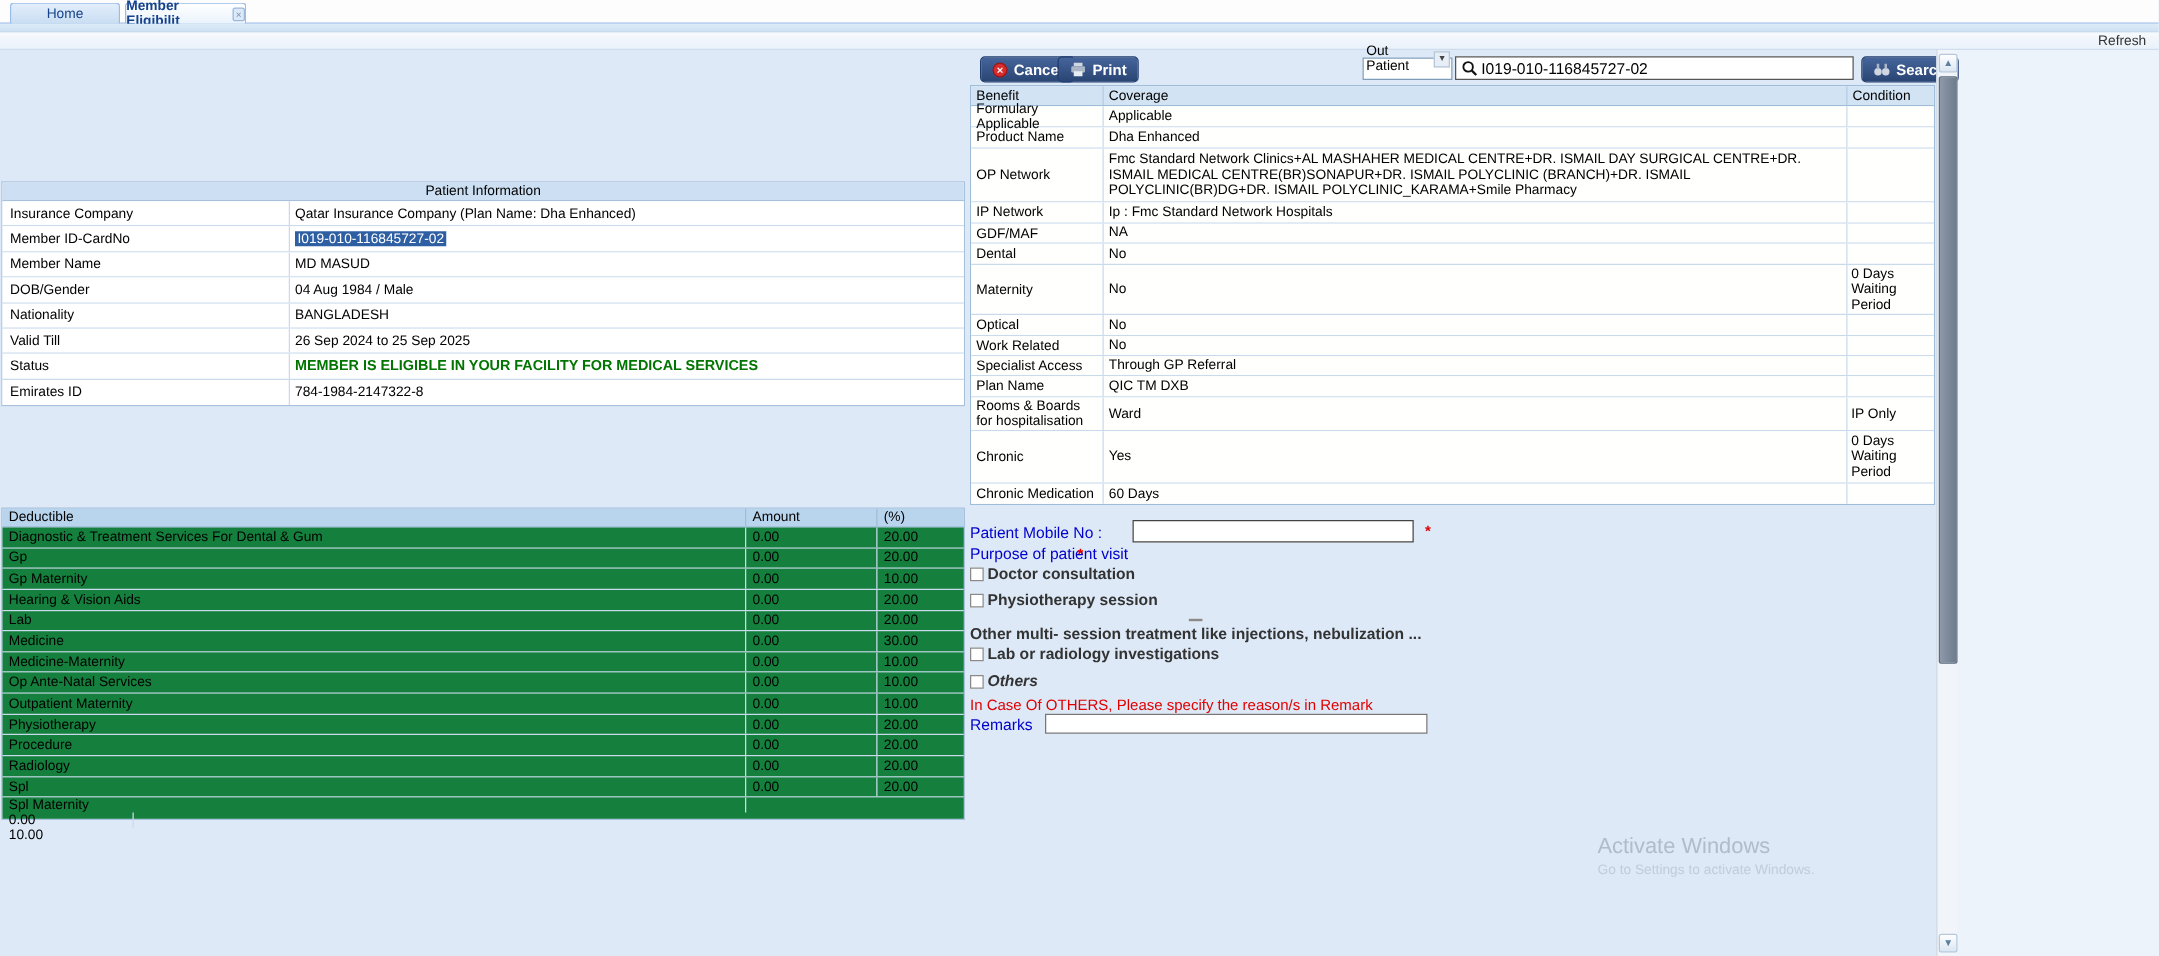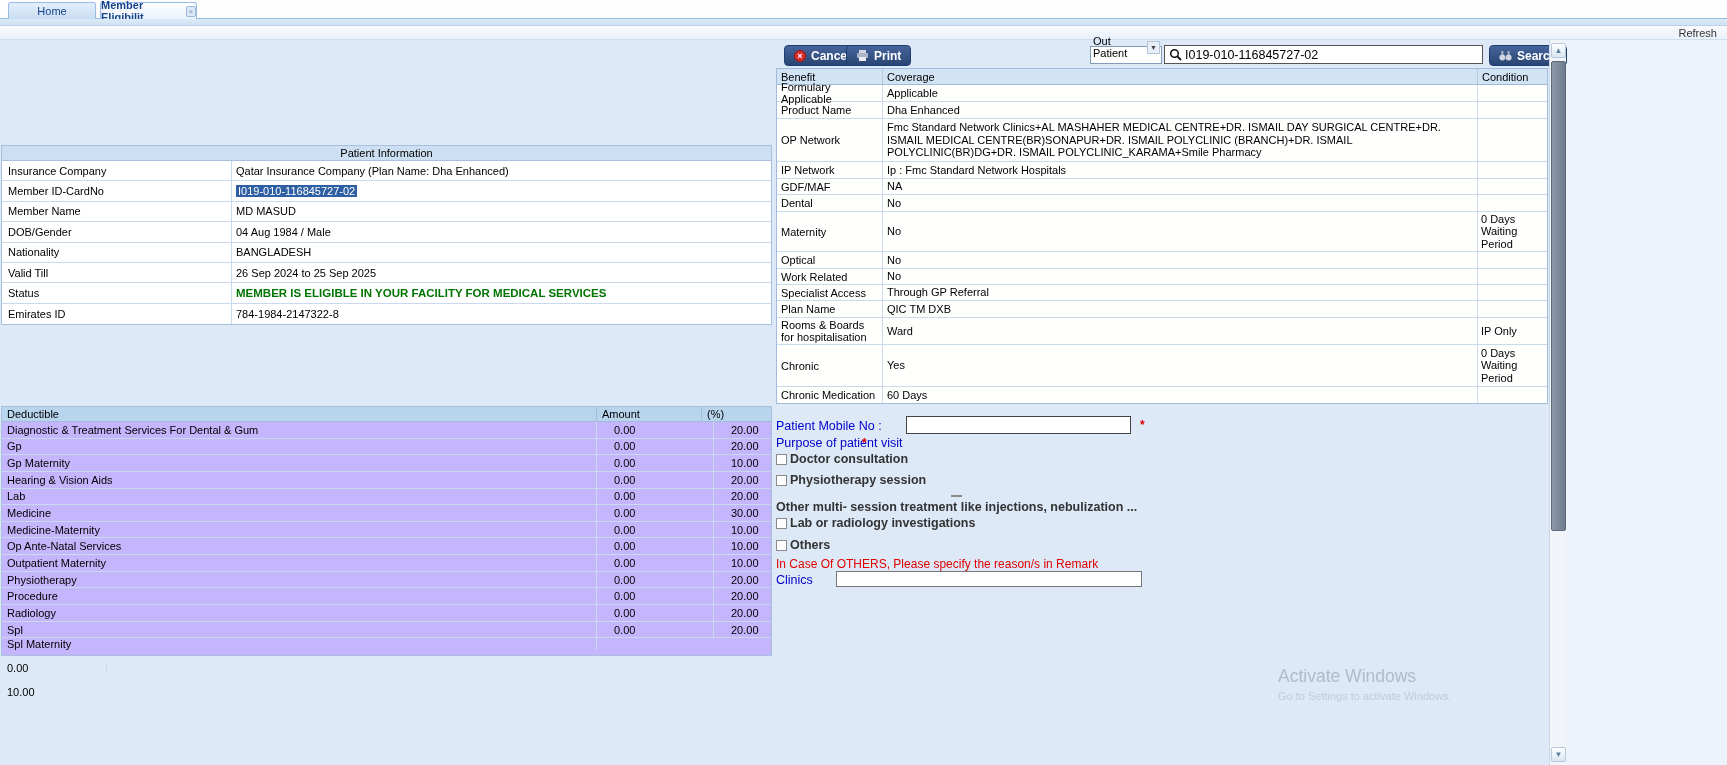--- a/index.html
+++ b/index.html
@@ -39,21 +39,21 @@
   .highlight{background:#2e5fa3;color:#fff;padding:0 2px;}
   .status-green{color:#017401;font-weight:bold;font-size:11.5px;}
 
   
   .dt-table{position:absolute;left:1px;top:406px;width:771px;border:1px solid #a7c1dd;}
   .dt-head{display:flex;height:15px;background:#b9d5ee;border-bottom:1px solid #9fbcd8;font-size:11px;}
   .dt-h{display:flex;align-items:center;padding-left:5px;}
   .dt-h0{width:595px;border-right:1px solid #9fbcd8;}
   .dt-h1{width:105px;border-right:1px solid #9fbcd8;}
   .dt-h2{flex:1;}
-  .dt-row{display:flex;height:16.65px;background:#c4b5fd;border-bottom:1px solid #c9daed;font-size:11px;gap:12px;}
+  .dt-row{display:flex;height:16.65px;background:#15803d;border-bottom:1px solid #c9daed;font-size:11px;}
   .dt-row:last-child{border-bottom:none;flex-direction:column;}
   .dt-c{display:flex;align-items:center;padding-left:5px;}
   .dt-c0{width:595px;border-right:1px solid #c9daed;}
   .dt-c1{width:105px;border-right:1px solid #c9daed;}
   .dt-c2{flex:1;}
 
   
   .btn{position:absolute;height:21px;background:linear-gradient(#46659c,#294573);
     border:1px solid #20three96f;border-radius:4px;color:#fff;font-size:12px;font-weight:bold;
     display:flex;align-items:center;gap:5px;padding:0 9px;cursor:pointer;
@@ -403,29 +403,29 @@
         <span class="cb-label">Physiotherapy session</span>
       </div>
       <div class="cb-row" style="top: 495px; flex-direction: column;">
         <div class="cb-box"></div>
         <span class="cb-label">Other multi- session treatment like injections, nebulization ...</span>
       </div>
       <div class="cb-row" style="top: 516px;">
         <div class="cb-box"></div>
         <span class="cb-label">Lab or radiology investigations</span>
       </div>
-      <div class="cb-row" style="top: 538px;">
+      <div class="cb-row" style="top: 538px; font-style: italic;">
         <div class="cb-box"></div>
         <span class="cb-label">Others</span>
       </div>
     </div>
 
   <div class="rednote">In Case Of OTHERS, Please specify the reason/s in Remark</div>
 
-  <div class="flabel" style="left:776px;top:573px;">Clinics</div>
+  <div class="flabel" style="left:776px;top:573px;">Remarks</div>
   <input class="finput" style="left: 836px; top: 571px; width: 306px; height: 16px; border-color: rgb(119, 119, 119);" value="">
 
   <div class="vscroll">
     <div class="vs-btn" style="top:3px;">▲</div>
     <div class="vs-thumb"></div>
     <div class="vs-btn" style="bottom:3px;">▼</div>
   </div>
 
   <div class="wm1">Activate Windows</div>
   <div class="wm2">Go to Settings to activate Windows.</div>

